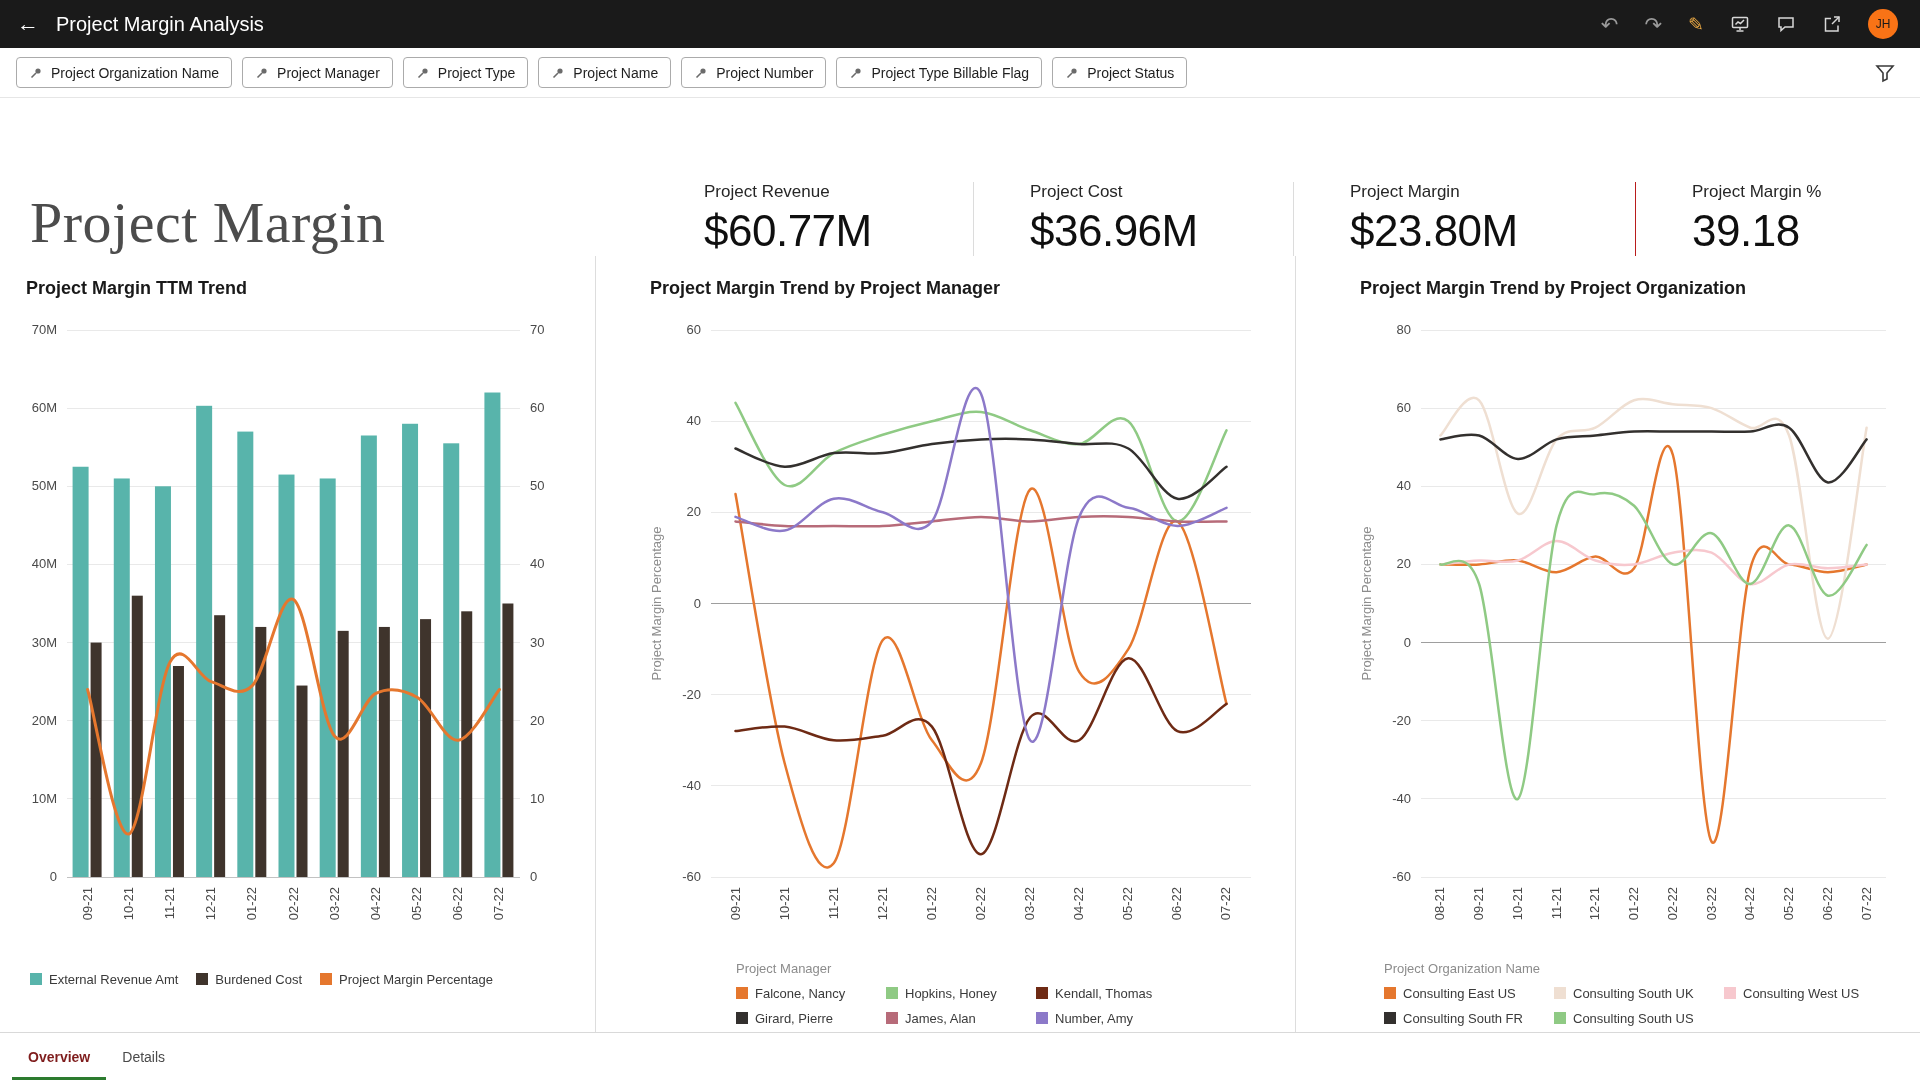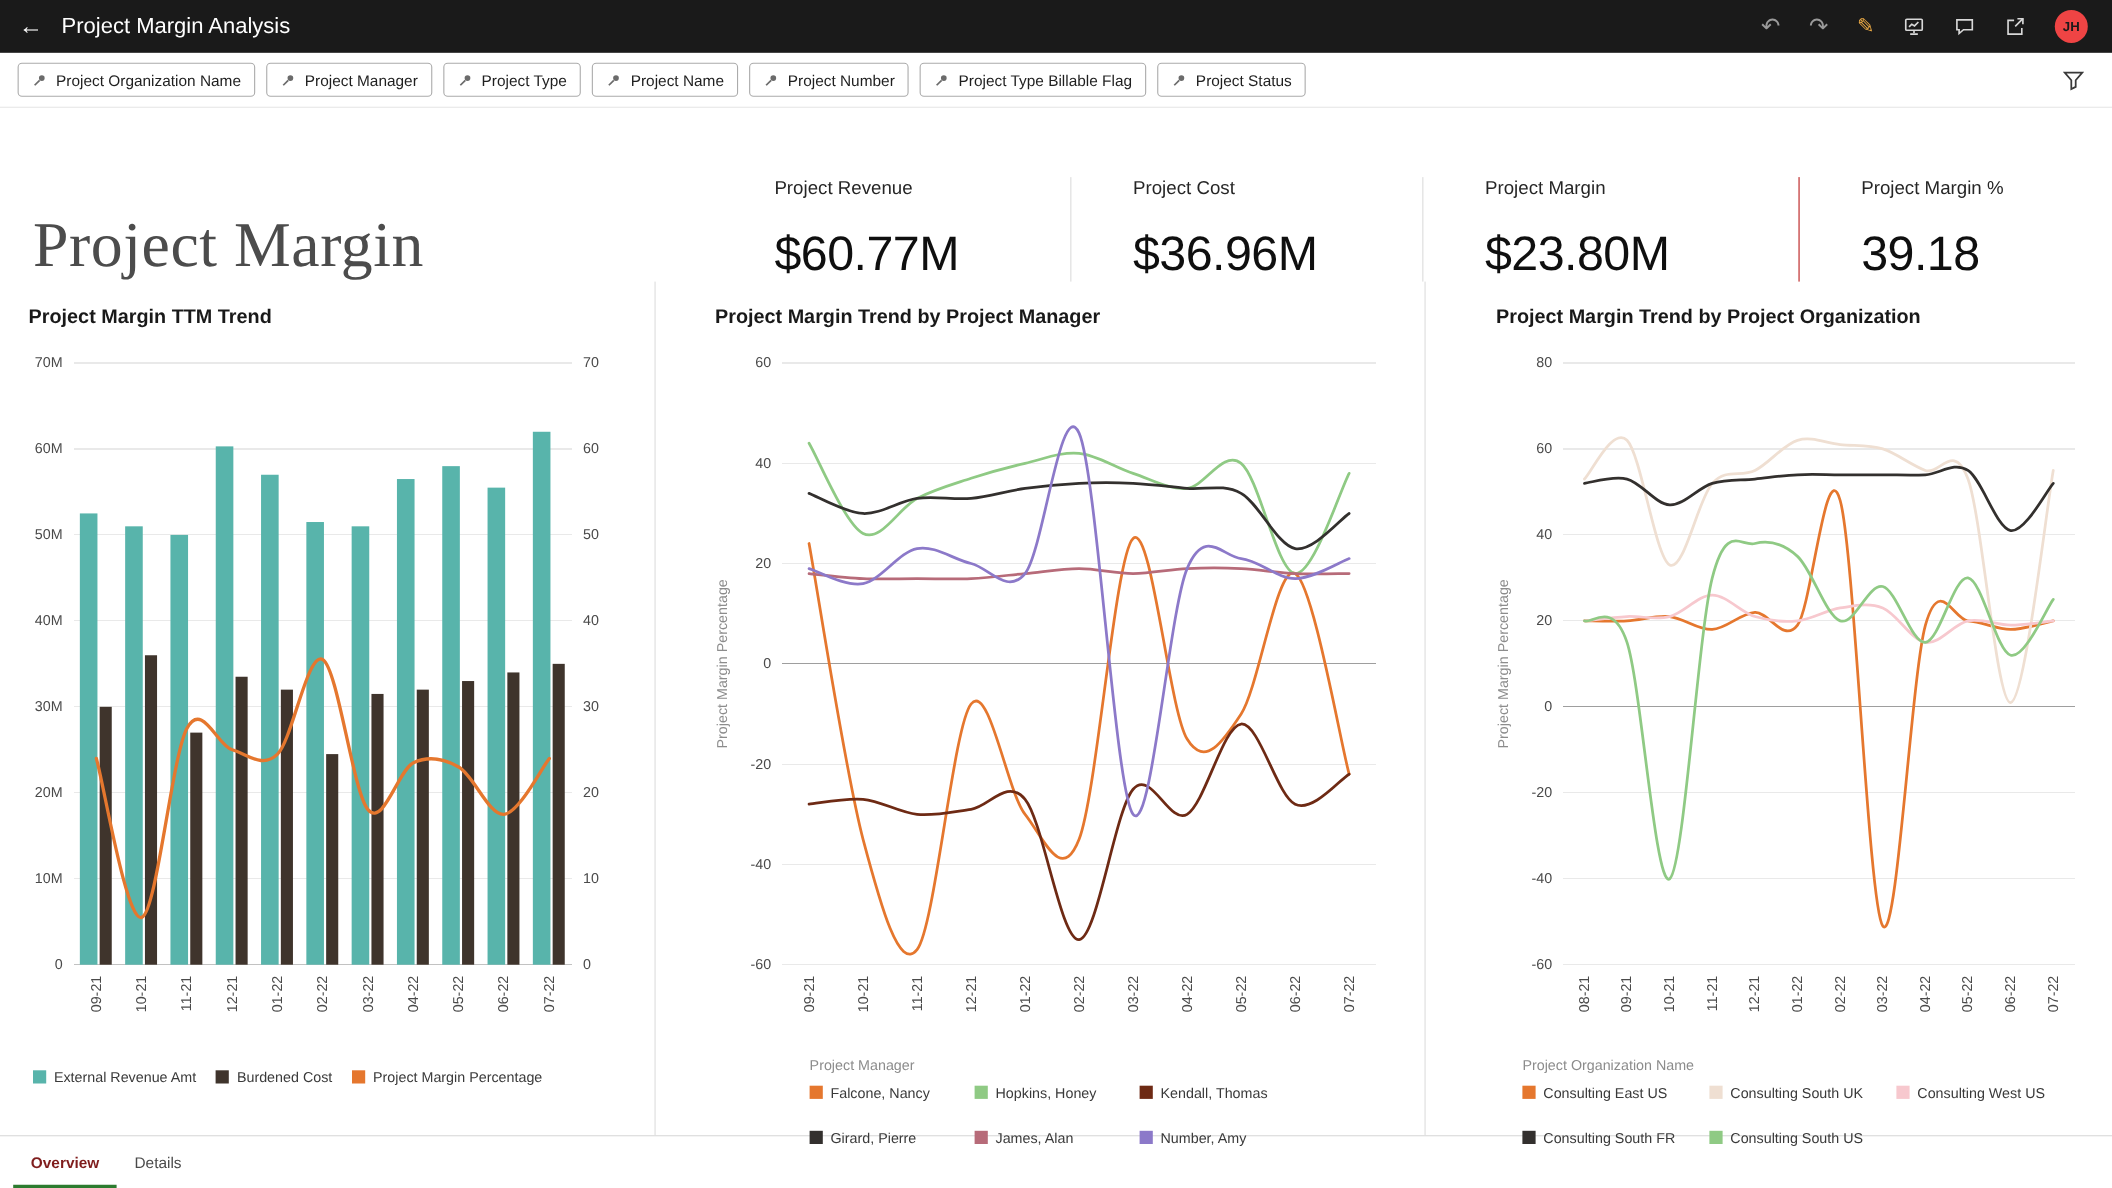--- a/index.html
+++ b/index.html
@@ -8,35 +8,35 @@
 
   
   .topbar{height:48px;background:#1a1a1a;display:flex;align-items:center}
   .back-btn{width:56px;text-align:center;color:#fff;font-size:22px;cursor:pointer}
   .topbar-title{color:#fff;font-size:20px;font-weight:400}
   .topbar-actions{margin-left:auto;display:flex;align-items:center;gap:26px;padding-right:22px}
   .icon-btn{color:#9a9a9a;font-size:21px;line-height:1;cursor:pointer;display:flex;align-items:center}
   .icon-btn.lit{color:#d8d8d8}
   .icon-btn.gold{color:#eaa944;font-size:19px}
   .icon-btn svg{display:block}
-  .avatar{width:30px;height:30px;border-radius:50%;background:#ef4444;color:#1a1a1a;
-    font-size:12px;font-weight:bold;display:flex;align-items:center;justify-content:center;cursor:pointer}
+  .avatar{width:30px;height:30px;border-radius:50%;background:#f97316;color:#1a1a1a;
+    font-size:12px;font-weight:normal;display:flex;align-items:center;justify-content:center;cursor:pointer}
 
   
   .filterbar{height:50px;display:flex;align-items:center;gap:10px;padding:0 16px;border-bottom:1px solid #e6e6e6}
   .chip{display:flex;align-items:center;gap:8px;border:1px solid #ababab;border-radius:4px;height:31px;
     padding:0 12px;font-size:14px;color:#1f1f1f;background:#fff;cursor:pointer;white-space:nowrap}
   .chip svg{display:block}
   .funnel-btn{margin-left:auto;cursor:pointer;display:flex;align-items:center;padding-right:8px}
 
   
   .kpi-row{height:158px;display:flex;align-items:flex-end}
   .kpi-title{width:700px;padding-left:30px;display:flex;align-items:center;
     font-family:"Liberation Serif",serif;font-size:58px;color:#4c4c4c;letter-spacing:.5px}
-  .kpi-tile{display:flex;flex-direction:column;justify-content:center;gap:25px;padding-left:56px}
+  .kpi-tile{display:flex;flex-direction:column;justify-content:center;gap:4px;padding-left:56px}
   .kpi-tile.t1{width:273px;padding-left:4px}
   .kpi-tile.t2{width:320px;border-left:1px solid #dcdcdc}
   .kpi-tile.t3{width:342px;border-left:1px solid #dcdcdc}
   .kpi-tile.t4{width:285px;border-left:1px solid #b91c1c}
   .kpi-label{font-size:17px;color:#262626}
   .kpi-value{font-size:44px;font-weight:400;color:#0f0f0f;letter-spacing:-.5px}
 
   
   .charts{height:776px;display:flex}
   .panel{padding-top:22px}
@@ -48,21 +48,21 @@
   .panel2 .chart-title{padding-left:54px}
   .panel3 .chart-title{padding-left:64px}
   svg.chart{display:block;margin-top:8px}
   .panel1 svg.chart{margin-left:5px}
 
   .legend{margin-top:6px}
   .panel1 .legend{margin-left:30px;margin-top:14px}
   .panel2 .legend{margin-left:140px}
   .panel3 .legend{margin-left:88px}
   .legend-title{font-size:13px;color:#8c8c8c;margin-bottom:7px}
-  .legend-items{display:flex;flex-wrap:wrap;row-gap:21px}
+  .legend-items{display:flex;flex-wrap:wrap;row-gap:5px}
   .panel1 .legend-items{gap:18px}
   .panel2 .legend-items{width:460px}
   .panel3 .legend-items{width:520px}
   .legend-item{display:flex;align-items:center;gap:7px;font-size:13px;color:#3a3a3a;height:20px;cursor:pointer}
   .panel2 .legend-item{width:150px}
   .panel3 .legend-item{width:170px}
   .swatch{width:12px;height:12px;display:inline-block;flex:none}
 
   
   .tabbar{height:48px;border-top:1px solid #d9d9d9;display:flex;align-items:stretch;padding-left:12px}

